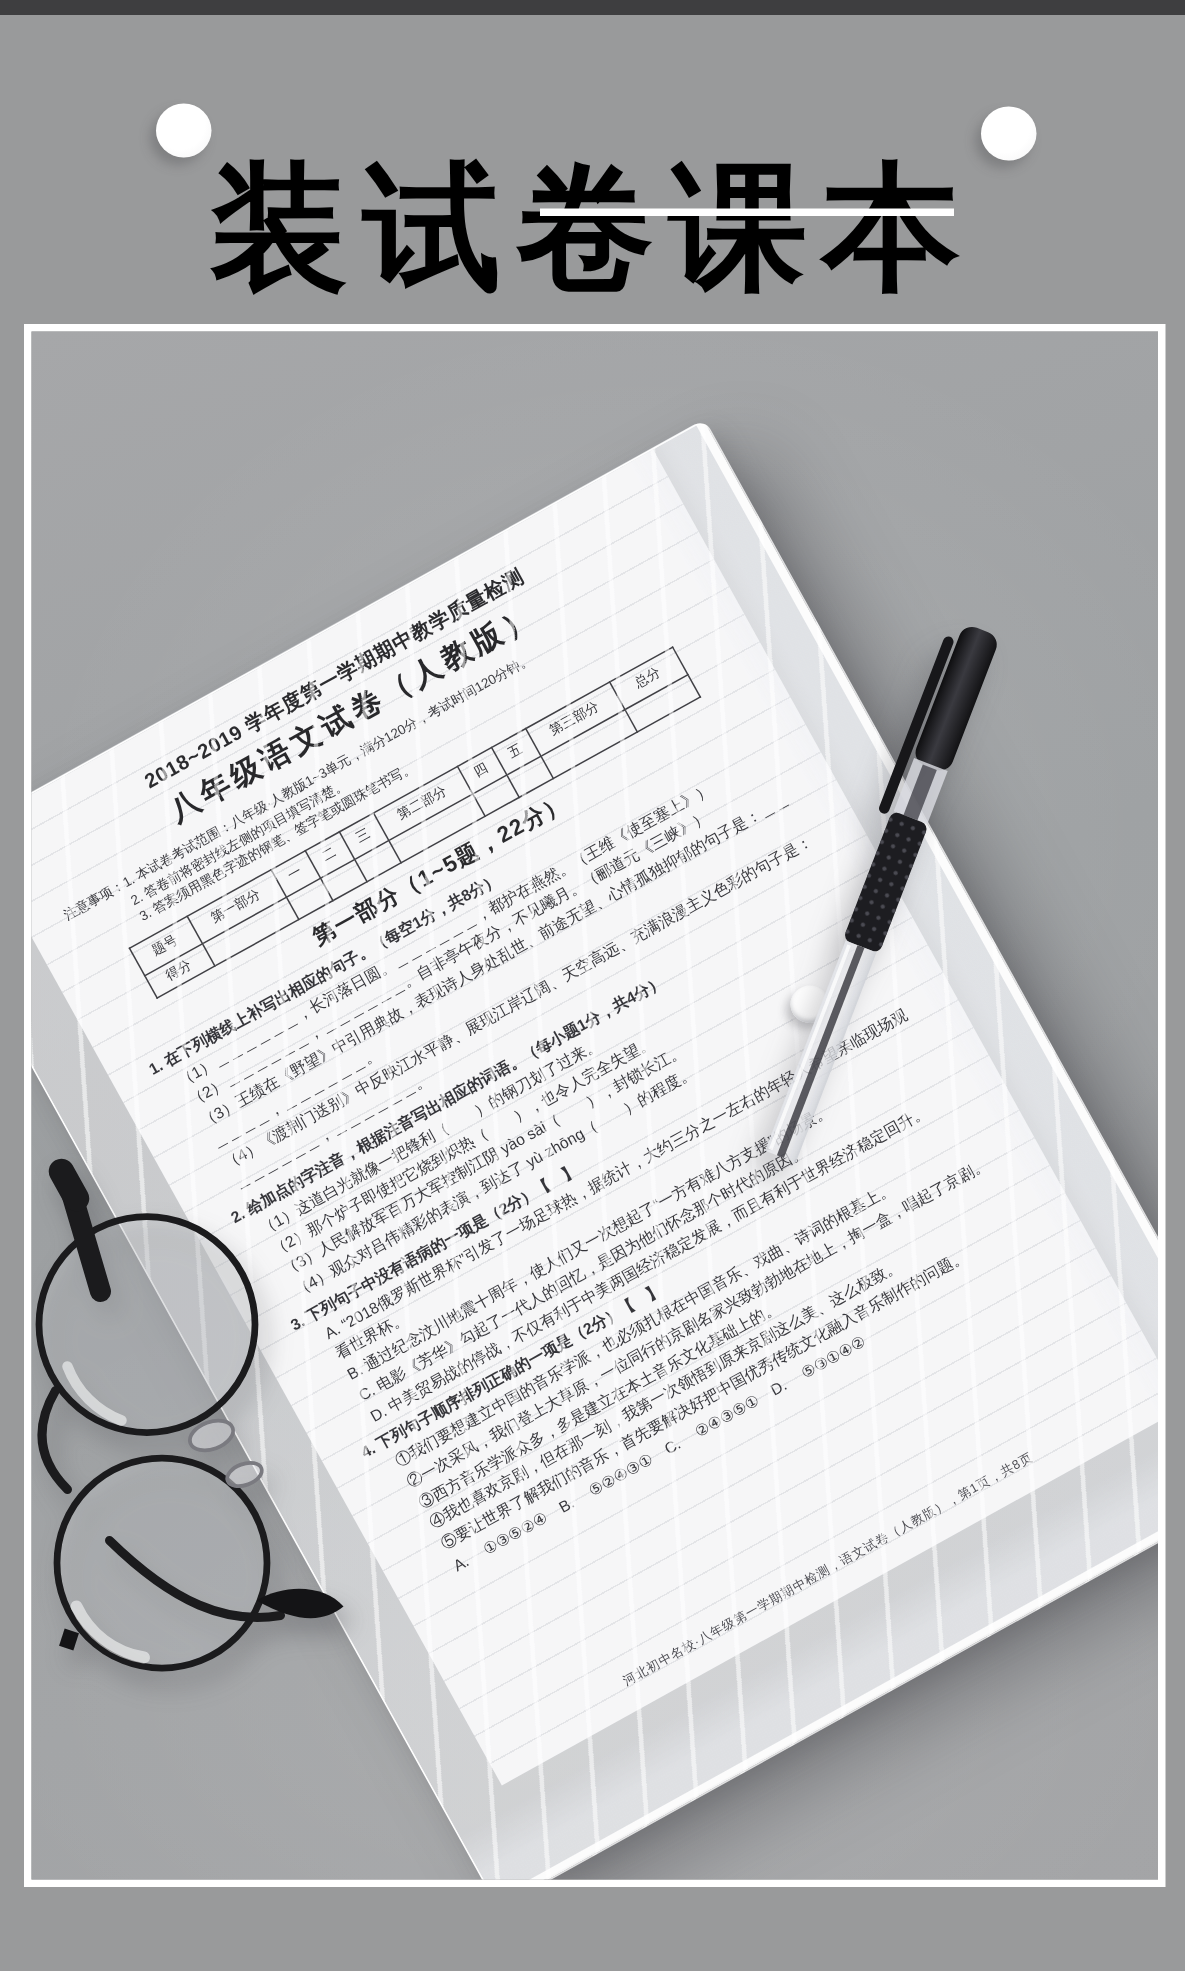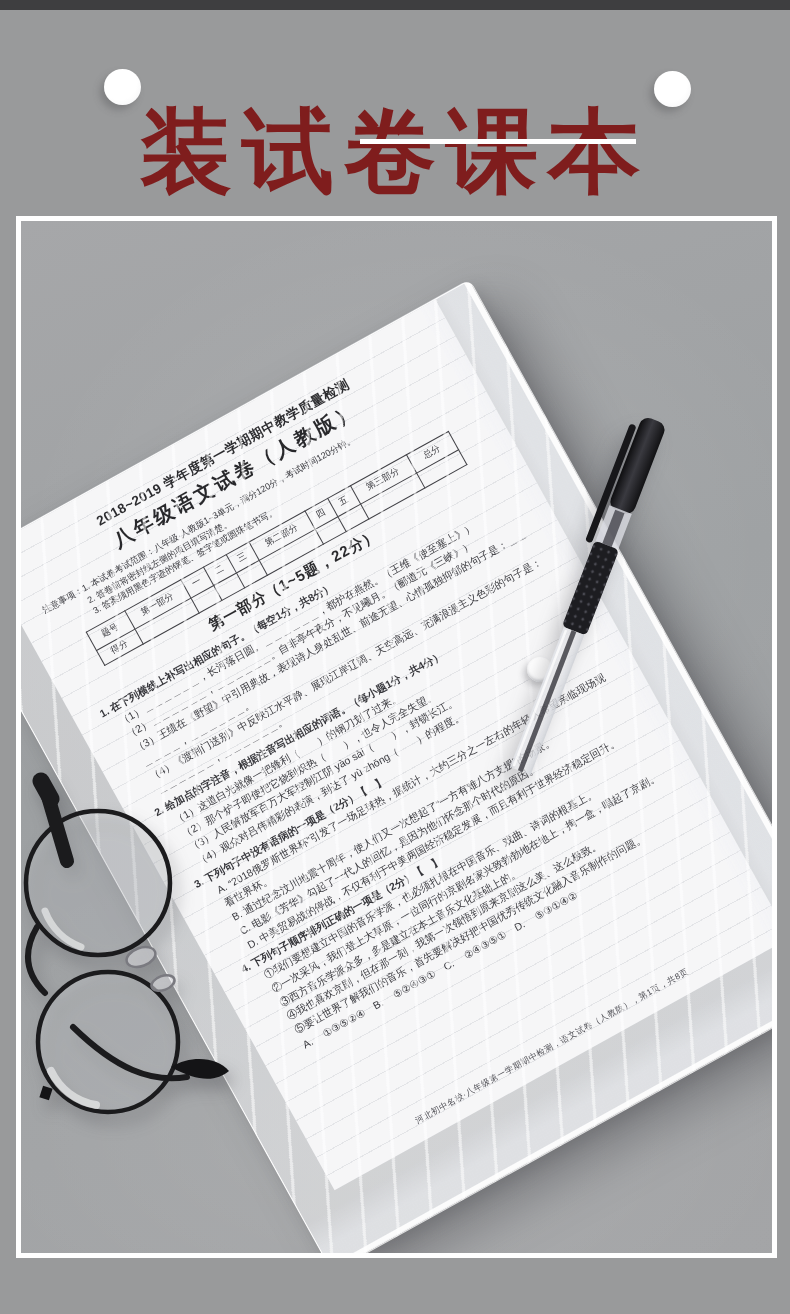--- a/index.html
+++ b/index.html
@@ -8,21 +8,21 @@
     background:#999a9b;
     font-family:"Liberation Sans",sans-serif;
   }
   
   .top-strip{position:absolute;left:0;top:0;width:790px;height:10px;background:#3e3e40;}
   
   .banner{position:absolute;left:0;top:10px;width:790px;height:200px;}
   .banner-title{
     position:absolute;left:0;top:30px;width:790px;text-align:center;
     font-family:"Liberation Serif","DejaVu Serif",serif;
-    font-size:92px;line-height:1.1;font-weight:700;color:#7f1d1d;
+    font-size:92px;line-height:1.1;font-weight:700;color:#000000;
     letter-spacing:10px;white-space:nowrap;
   }
   .banner-dot{
     position:absolute;width:37px;height:36px;border-radius:50%;
     background:radial-gradient(circle at 42% 38%,#ffffff 55%,#f2f2f3);
     box-shadow:-4px 5px 7px rgba(80,80,84,.35);
   }
   .banner-dot.left{left:104px;top:59px;}
   .banner-dot.right{left:654px;top:61px;}
   .banner-underline{

